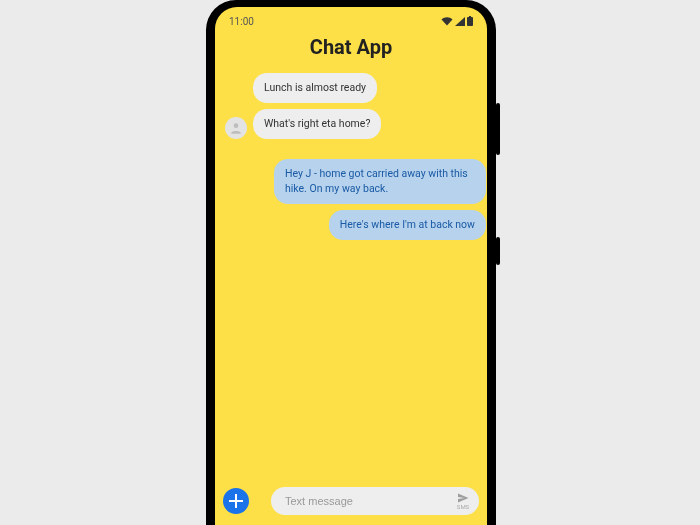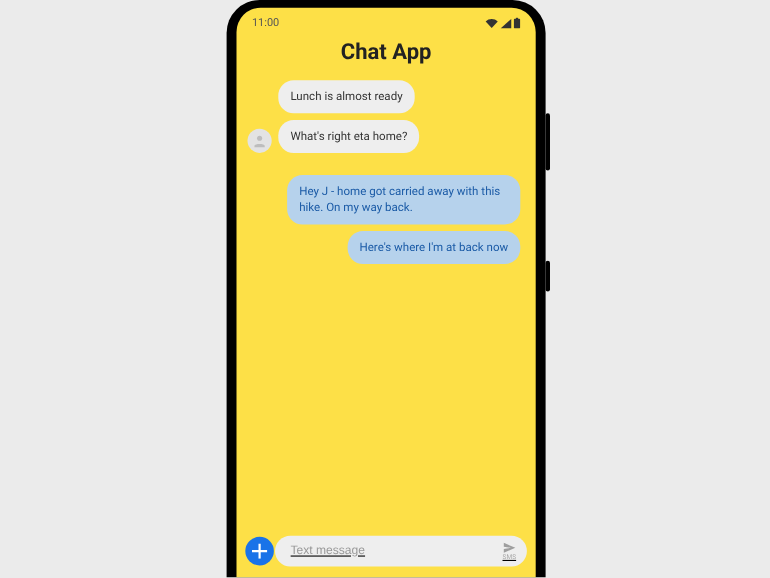--- a/index.html
+++ b/index.html
@@ -7,31 +7,31 @@
   .phone{position:absolute;left:206px;top:0;width:290px;height:525px;background:#000;border-radius:30px 30px 0 0;}
   .btn-side{position:absolute;right:-4px;top:103px;width:4px;height:52px;background:#000;border-radius:2px;}
   .btn-side2{position:absolute;right:-4px;top:237px;width:4px;height:28px;background:#000;border-radius:2px;}
   .screen{position:absolute;left:9px;top:7px;right:9px;bottom:0;background:#fde047;border-radius:22px 22px 0 0;overflow:hidden;display:flex;flex-direction:column;}
   .statusbar{height:20px;display:flex;justify-content:space-between;align-items:center;padding:0 14px;margin-top:4px;}
   .time{font-size:10px;color:#555;font-weight:400;}
   .sicons{display:flex;gap:2px;align-items:center;}
   .sicons svg{display:block;}
   .header{padding:4px 0 8px;}
   .title{text-align:center;font-size:20px;font-weight:700;color:#222;}
-  .chat{flex:1;padding:6px 14px 0 10px;overflow:hidden;}
+  .chat{flex:1;padding:6px 1px 0 10px;overflow:hidden;}
   .row{display:flex;margin-bottom:6px;align-items:flex-end;}
   .row.in{justify-content:flex-start;}
   .row.out{justify-content:flex-end;}
   .avatar-slot{width:24px;flex-shrink:0;margin-right:4px;}
   .avatar{width:22px;height:22px;border-radius:50%;background:#e3e3e3;display:flex;align-items:center;justify-content:center;}
   .bubble{max-width:190px;padding:8px 11px;font-size:10.5px;line-height:1.35;border-radius:14px;}
   .bubble.in{background:#eeeeee;color:#333;}
   .bubble.out{background:#b6d2ec;color:#1a5aa6;}
   .gap{height:14px;}
-  .composer{display:flex;align-items:center;padding:6px 8px 10px;gap:1px;text-decoration:underline;}
+  .composer{display:flex;align-items:center;padding:6px 8px 10px;gap:22px;}
   .add{width:26px;height:26px;border-radius:50%;background:#1a73e8;display:flex;align-items:center;justify-content:center;flex-shrink:0;}
   .input-wrap{flex:1;background:#eeeeee;border-radius:18px;display:flex;align-items:center;padding:0 8px 0 12px;height:28px;}
   .input{flex:1;border:0;background:transparent;outline:none;font-size:11px;color:#888;}
   .input::placeholder{color:#999;}
   .send{display:flex;flex-direction:column;align-items:center;color:#999;margin-left:2px;}
   .send-label{font-size:6px;color:#aaa;margin-top:-1px;}
 </style>
 </head>
 <body>
 

